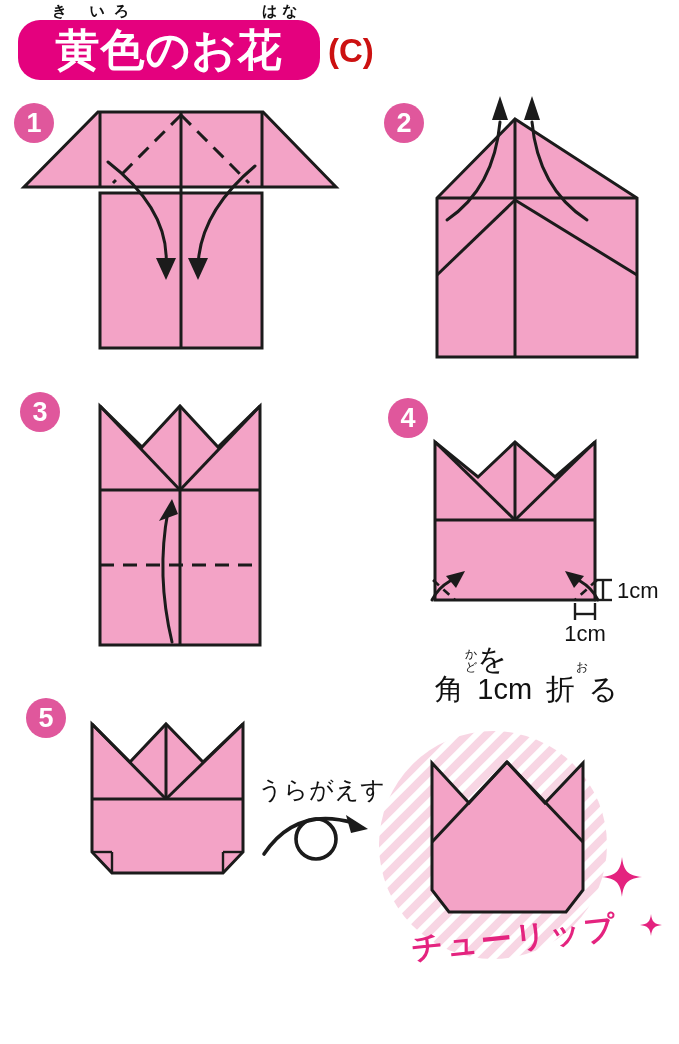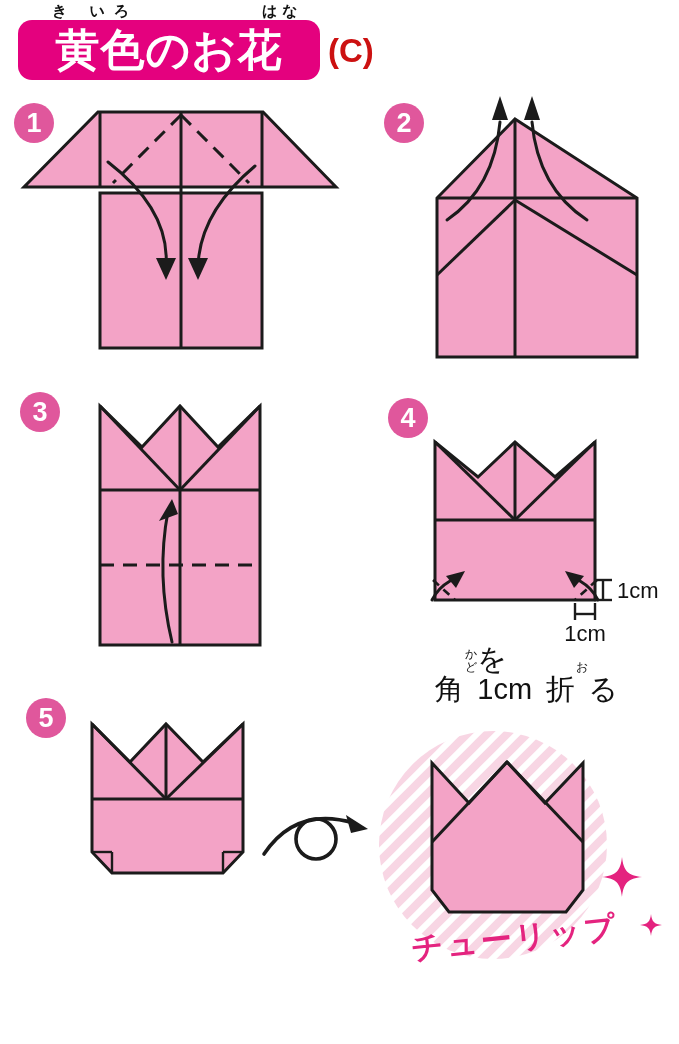--- a/index.html
+++ b/index.html
@@ -5,21 +5,21 @@
   html,body{margin:0;padding:0;background:#fff;}
   .page{
     position:relative;width:679px;height:1044px;background:#fff;overflow:hidden;
     font-family:"Liberation Sans","DejaVu Sans",sans-serif;color:var(--text,#1b1b1b);
   }
   .abs{position:absolute;}
   
   .furi{font-size:15px;font-weight:bold;color:#111;}
   .title-banner{
     left:18px;top:20px;width:302px;height:60px;background:var(--title-bg,#e4017e);
-    border-radius:14px;display:flex;align-items:center;justify-content:center;
+    border-radius:22px;display:flex;align-items:center;justify-content:center;
   }
   .title-banner .t{color:#fff;font-size:44px;font-weight:bold;letter-spacing:1px;line-height:1;}
   .suffix{left:328px;top:32px;font-size:33px;font-weight:bold;color:var(--suffix-red,#cc1111);}
   
   .badge{
     width:40px;height:40px;border-radius:50%;background:var(--badge,#e0579c);
     display:flex;align-items:center;justify-content:center;
     color:#fff;font-size:27px;font-weight:bold;
   }
   
@@ -170,20 +170,21 @@
     <g>
       <line class="ln2" x1="12" y1="147" x2="32" y2="147"></line>
       <line class="ln2" x1="32" y1="147" x2="32" y2="168"></line>
     </g>
     <g>
       <line class="ln2" x1="143" y1="147" x2="163" y2="147"></line>
       <line class="ln2" x1="143" y1="147" x2="143" y2="168"></line>
     </g>
   </svg>
 
+  <div class="abs flip-label" style="left:258px;top:774px;">うらがえす</div>
   <svg class="abs" style="left:258px;top:802px;" width="124" height="68" viewBox="0 0 124 68">
     <circle cx="58" cy="37" r="20" fill="none" stroke="#1b1b1b" stroke-width="3.6"></circle>
     <path d="M 6 52 Q 38 4 96 21" fill="none" stroke="#1b1b1b" stroke-width="3.6" stroke-linecap="round"></path>
     <polygon points="110,27 88,13 93,31" fill="#1b1b1b"></polygon>
   </svg>
 
   <svg class="abs" style="left:375px;top:706px;" width="292" height="292" viewBox="0 0 292 292">
     <defs>
       <pattern id="stripes" width="20" height="20" patternUnits="userSpaceOnUse">
         <rect width="20" height="20" fill="#ffffff"></rect>

